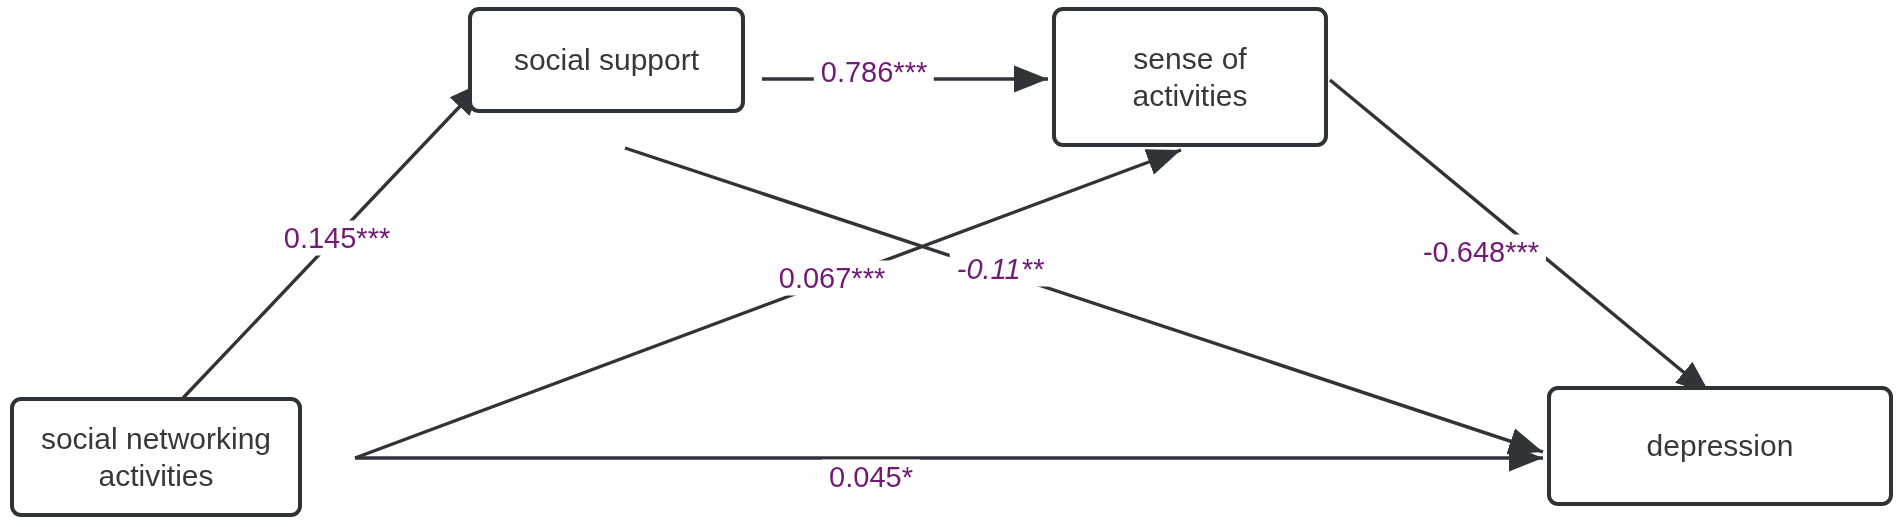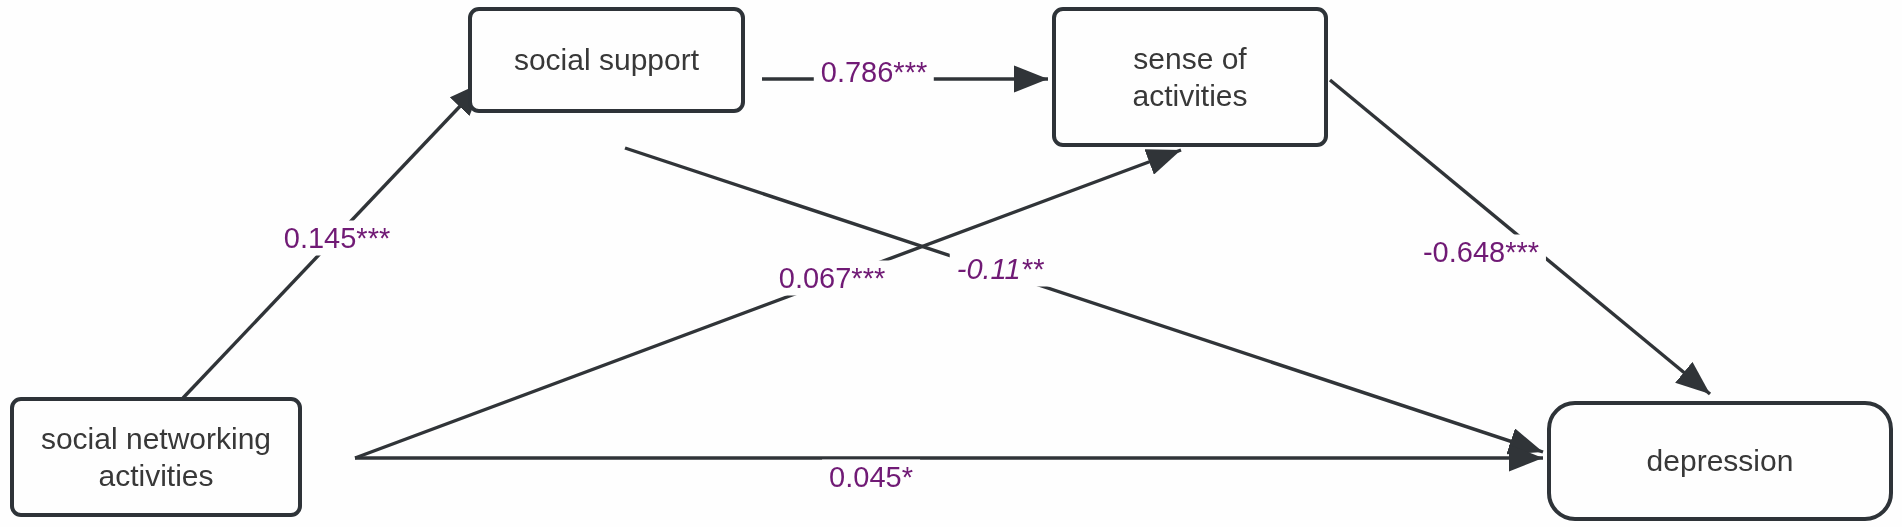--- a/index.html
+++ b/index.html
@@ -37,21 +37,21 @@
     justify-content: center;
     text-align: center;
     font-size: 30px;
     line-height: 1.25;
     color: #383838;
     white-space: pre-line;
   }
   .node-social-support        { left: 468px;  top: 7px;   width: 277px; height: 106px; }
   .node-sense-of-belonging    { left: 1052px; top: 7px;   width: 276px; height: 140px; }
   .node-social-networking     { left: 10px;   top: 397px; width: 292px; height: 120px; }
-  .node-depression            { left: 1547px; top: 401px; width: 346px; height: 120px; border-radius: 28px; }
+  .node-depression            { left: 1547px; top: 386px; width: 346px; height: 120px; }
   .edge-label {
     position: absolute;
     transform: translate(-50%, -50%);
     font-size: 29px;
     color: #701a75;
     background: #fefefe;
     padding: 1px 7px;
     white-space: nowrap;
   }
   .label-0145 { left: 337px;  top: 238px; text-align: center; }

